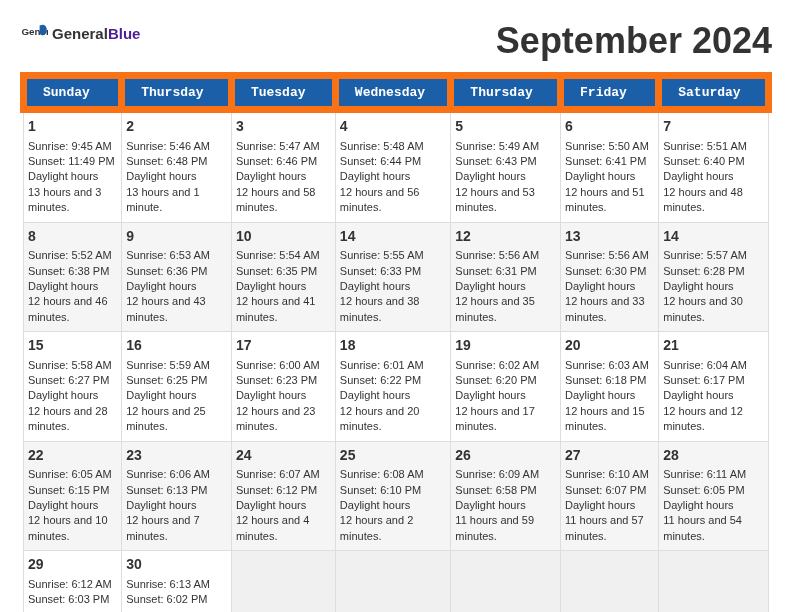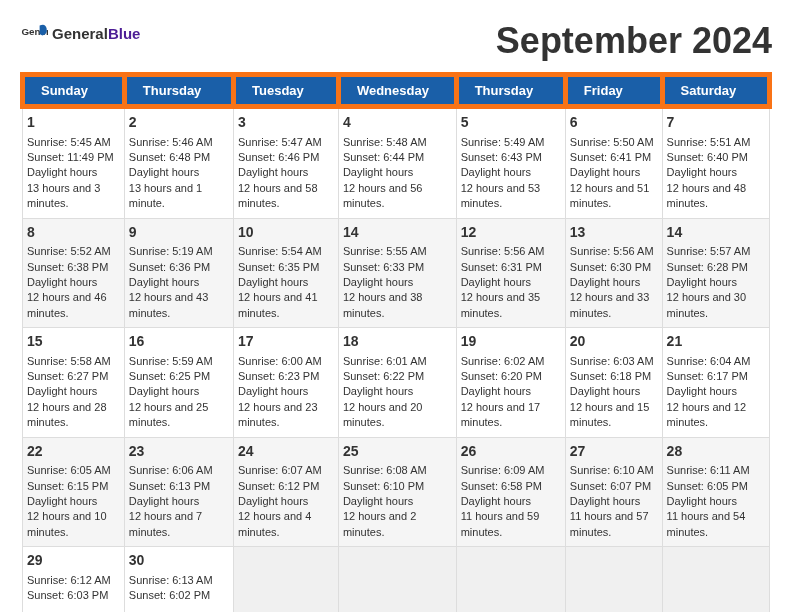--- a/index.html
+++ b/index.html
@@ -42,21 +42,22 @@
     }
     thead tr {
       background-color: #1a5fa8;
       color: white;
     }
     thead th {
       padding: 6px 16px;
       text-align: left;
       font-size: 13px;
       font-weight: bold;
-      border: 5px solid #f97316;
+      border: 7px solid #f97316;
+      font-family: Liberation Mono, monospace;
     }
     tbody tr {
       border-bottom: 1px solid #ccc;
     }
     tbody td {
       padding: 4px 4px 6px 4px;
       vertical-align: top;
       border: 1px solid #ddd;
       line-height: 1.4;
       color: #333;
@@ -99,31 +100,31 @@
         <th>Thursday</th>
         <th>Tuesday</th>
         <th>Wednesday</th>
         <th>Thursday</th>
         <th>Friday</th>
         <th>Saturday</th>
       </tr>
   </thead>
   <tbody id="calendar-body">
   <tr>
-        <td><span class="day-num">1</span><span>Sunrise: 5:45 AM</span><br><span>Sunset: 11:49 PM</span><br><span>Daylight hours</span><br><span>13 hours and 3 minutes.</span></td>
+        <td><span class="day-num">1</span><span>Sunrise: 9:45 AM</span><br><span>Sunset: 11:49 PM</span><br><span>Daylight hours</span><br><span>13 hours and 3 minutes.</span></td>
         <td><span class="day-num">2</span><span>Sunrise: 5:46 AM</span><br><span>Sunset: 6:48 PM</span><br><span>Daylight hours</span><br><span>13 hours and 1 minute.</span></td>
         <td><span class="day-num">3</span><span>Sunrise: 5:47 AM</span><br><span>Sunset: 6:46 PM</span><br><span>Daylight hours</span><br><span>12 hours and 58 minutes.</span></td>
         <td><span class="day-num">4</span><span>Sunrise: 5:48 AM</span><br><span>Sunset: 6:44 PM</span><br><span>Daylight hours</span><br><span>12 hours and 56 minutes.</span></td>
         <td><span class="day-num">5</span><span>Sunrise: 5:49 AM</span><br><span>Sunset: 6:43 PM</span><br><span>Daylight hours</span><br><span>12 hours and 53 minutes.</span></td>
         <td><span class="day-num">6</span><span>Sunrise: 5:50 AM</span><br><span>Sunset: 6:41 PM</span><br><span>Daylight hours</span><br><span>12 hours and 51 minutes.</span></td>
         <td><span class="day-num">7</span><span>Sunrise: 5:51 AM</span><br><span>Sunset: 6:40 PM</span><br><span>Daylight hours</span><br><span>12 hours and 48 minutes.</span></td>
       </tr>
       <tr>
         <td><span class="day-num">8</span><span>Sunrise: 5:52 AM</span><br><span>Sunset: 6:38 PM</span><br><span>Daylight hours</span><br><span>12 hours and 46 minutes.</span></td>
-        <td><span class="day-num">9</span><span>Sunrise: 5:19 AM</span><br><span>Sunset: 6:36 PM</span><br><span>Daylight hours</span><br><span>12 hours and 43 minutes.</span></td>
+        <td><span class="day-num">9</span><span>Sunrise: 6:53 AM</span><br><span>Sunset: 6:36 PM</span><br><span>Daylight hours</span><br><span>12 hours and 43 minutes.</span></td>
         <td><span class="day-num">10</span><span>Sunrise: 5:54 AM</span><br><span>Sunset: 6:35 PM</span><br><span>Daylight hours</span><br><span>12 hours and 41 minutes.</span></td>
         <td><span class="day-num">14</span><span>Sunrise: 5:55 AM</span><br><span>Sunset: 6:33 PM</span><br><span>Daylight hours</span><br><span>12 hours and 38 minutes.</span></td>
         <td><span class="day-num">12</span><span>Sunrise: 5:56 AM</span><br><span>Sunset: 6:31 PM</span><br><span>Daylight hours</span><br><span>12 hours and 35 minutes.</span></td>
         <td><span class="day-num">13</span><span>Sunrise: 5:56 AM</span><br><span>Sunset: 6:30 PM</span><br><span>Daylight hours</span><br><span>12 hours and 33 minutes.</span></td>
         <td><span class="day-num">14</span><span>Sunrise: 5:57 AM</span><br><span>Sunset: 6:28 PM</span><br><span>Daylight hours</span><br><span>12 hours and 30 minutes.</span></td>
       </tr>
       <tr>
         <td><span class="day-num">15</span><span>Sunrise: 5:58 AM</span><br><span>Sunset: 6:27 PM</span><br><span>Daylight hours</span><br><span>12 hours and 28 minutes.</span></td>
         <td><span class="day-num">16</span><span>Sunrise: 5:59 AM</span><br><span>Sunset: 6:25 PM</span><br><span>Daylight hours</span><br><span>12 hours and 25 minutes.</span></td>
         <td><span class="day-num">17</span><span>Sunrise: 6:00 AM</span><br><span>Sunset: 6:23 PM</span><br><span>Daylight hours</span><br><span>12 hours and 23 minutes.</span></td>

